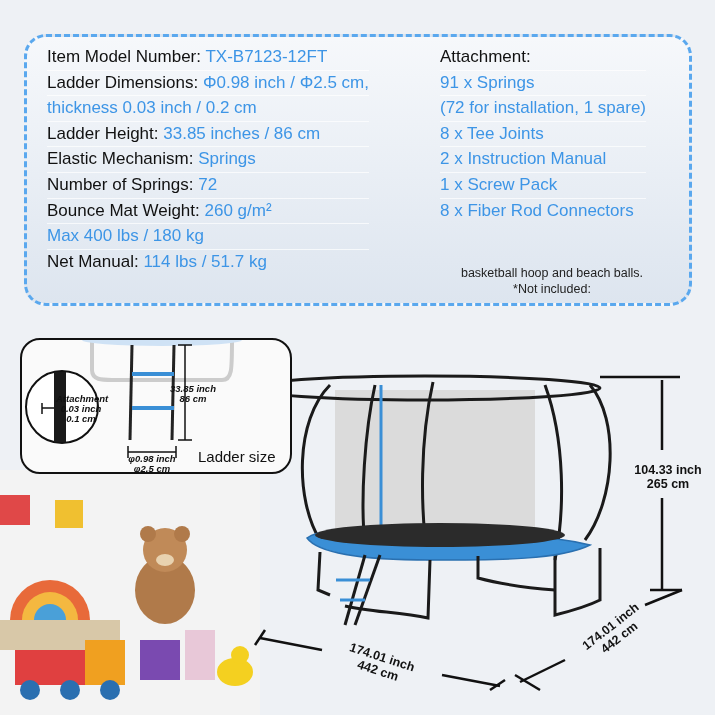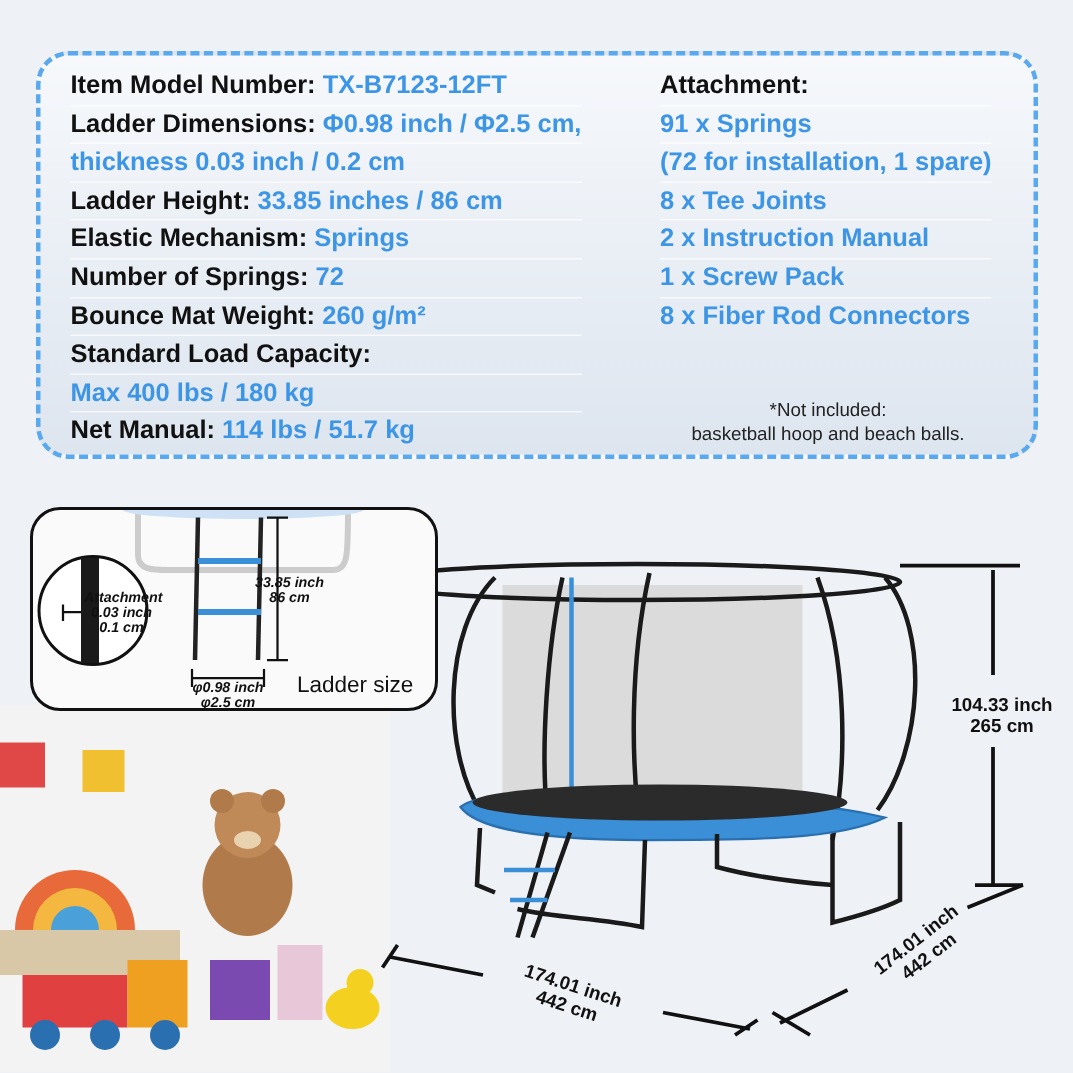--- a/index.html
+++ b/index.html
@@ -1,21 +1,21 @@
 <!DOCTYPE html>
 <html><head>
 <meta charset="utf-8">
 <style>
   html,body{margin:0;padding:0;}
   body{width:715px;height:715px;overflow:hidden;background:#eef1f5;font-family:"Liberation Sans",sans-serif;position:relative;}
   .spec-panel{position:absolute;left:24px;top:34px;width:668px;height:272px;border:3px dashed #5aa8ee;border-radius:22px;background:linear-gradient(180deg,#f6f8fb 0%,#dde5ef 100%);box-sizing:border-box;}
   .col{position:absolute;top:8px;}
   .col-left{left:20px;}
   .col-right{left:413px;}
-  .row{height:24.6px;line-height:24.6px;font-size:17px;font-weight:bold;white-space:nowrap;border-bottom:1px solid rgba(255,255,255,0.7);}
+  .row{height:24.6px;line-height:24.6px;font-size:17px;font-weight:normal;white-space:nowrap;border-bottom:1px solid rgba(255,255,255,0.7);}
   .lbl{color:#111;}
   .val{color:#3d95e6;}
   .note{position:absolute;left:405px;top:228px;width:240px;text-align:center;font-size:12.5px;color:#222;line-height:16px;}
   .ladder-box{position:absolute;left:20px;top:338px;width:272px;height:136px;border:2.5px solid #111;border-radius:20px;background:#fafafa;overflow:hidden;box-sizing:border-box;}
   .ladder-title{position:absolute;left:176px;top:108px;font-size:15px;font-weight:normal;color:#111;}
   .lab{position:absolute;font-size:9.5px;font-weight:bold;color:#111;text-align:center;line-height:10px;font-style:italic;}
   .dim{position:absolute;font-size:12.5px;font-weight:bold;color:#111;text-align:center;line-height:14px;}
   svg{position:absolute;left:0;top:0;}
 </style>
 </head>
@@ -23,36 +23,35 @@
 
 <div class="spec-panel">
   <div class="col col-left">
     <div class="row"><span class="lbl">Item Model Number: </span><span class="val">TX-B7123-12FT</span></div>
     <div class="row"><span class="lbl">Ladder Dimensions: </span><span class="val">Φ0.98 inch / Φ2.5 cm,</span></div>
     <div class="row"><span class="val">thickness 0.03 inch / 0.2 cm</span></div>
     <div class="row"><span class="lbl">Ladder Height: </span><span class="val">33.85 inches / 86 cm</span></div>
     <div class="row"><span class="lbl">Elastic Mechanism: </span><span class="val">Springs</span></div>
     <div class="row"><span class="lbl">Number of Springs: </span><span class="val">72</span></div>
     <div class="row"><span class="lbl">Bounce Mat Weight: </span><span class="val">260 g/m²</span></div>
-    <div class="row"><span class="lbl">Standard Load Capacity:</span></div>
     <div class="row"><span class="val">Max 400 lbs / 180 kg</span></div>
     <div class="row" style="border-bottom:none"><span class="lbl">Net Manual: </span><span class="val">114 lbs / 51.7 kg</span></div>
   </div>
   <div class="col col-right">
     <div class="row lbl">Attachment:</div>
     <div class="row val">91 x Springs</div>
     <div class="row val">(72 for installation, 1 spare)</div>
     <div class="row val">8 x Tee Joints</div>
     <div class="row val">2 x Instruction Manual</div>
     <div class="row val">1 x Screw Pack</div>
     <div class="row val" style="border-bottom:none">8 x Fiber Rod Connectors</div>
   </div>
   <div class="note">
+    <div>basketball hoop and beach balls.</div>
     <div>*Not included:</div>
-    <div>basketball hoop and beach balls.</div>
   </div>
 </div>
 
 <svg width="715" height="715">
   <g>
     <rect x="0" y="470" width="260" height="245" fill="#f3f3f3"></rect>
     <ellipse cx="165" cy="590" rx="30" ry="34" fill="#b07a4a"></ellipse>
     <circle cx="165" cy="550" r="22" fill="#c08a58"></circle>
     <circle cx="148" cy="534" r="8" fill="#b07a4a"></circle>
     <circle cx="182" cy="534" r="8" fill="#b07a4a"></circle>

